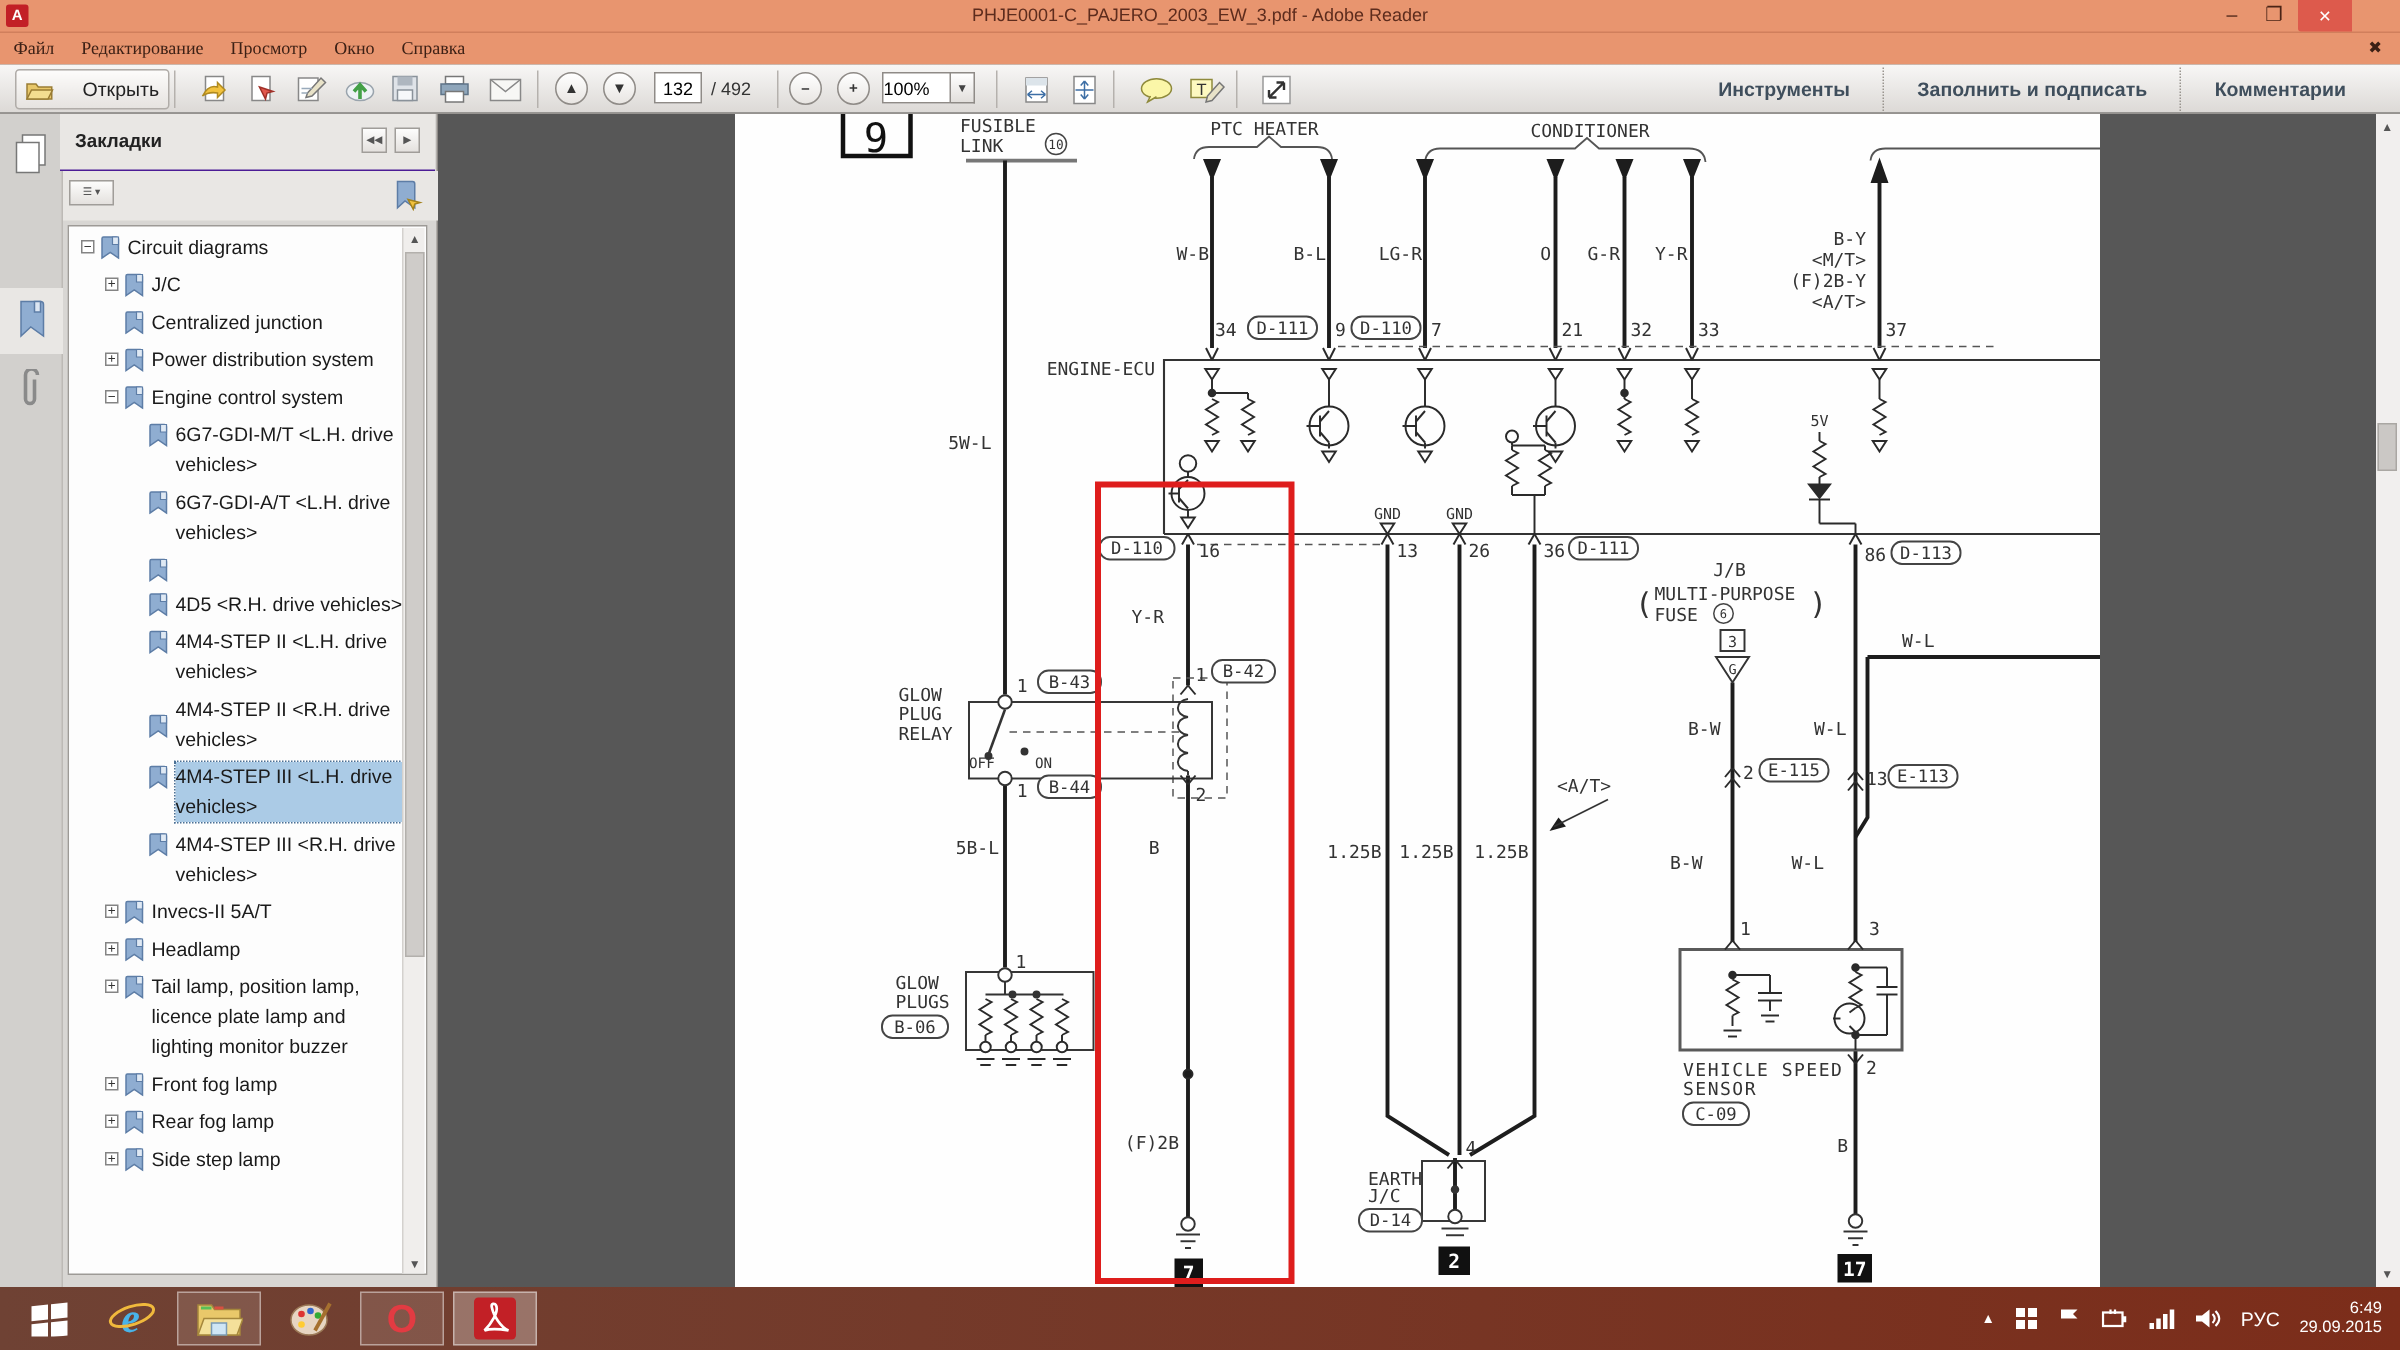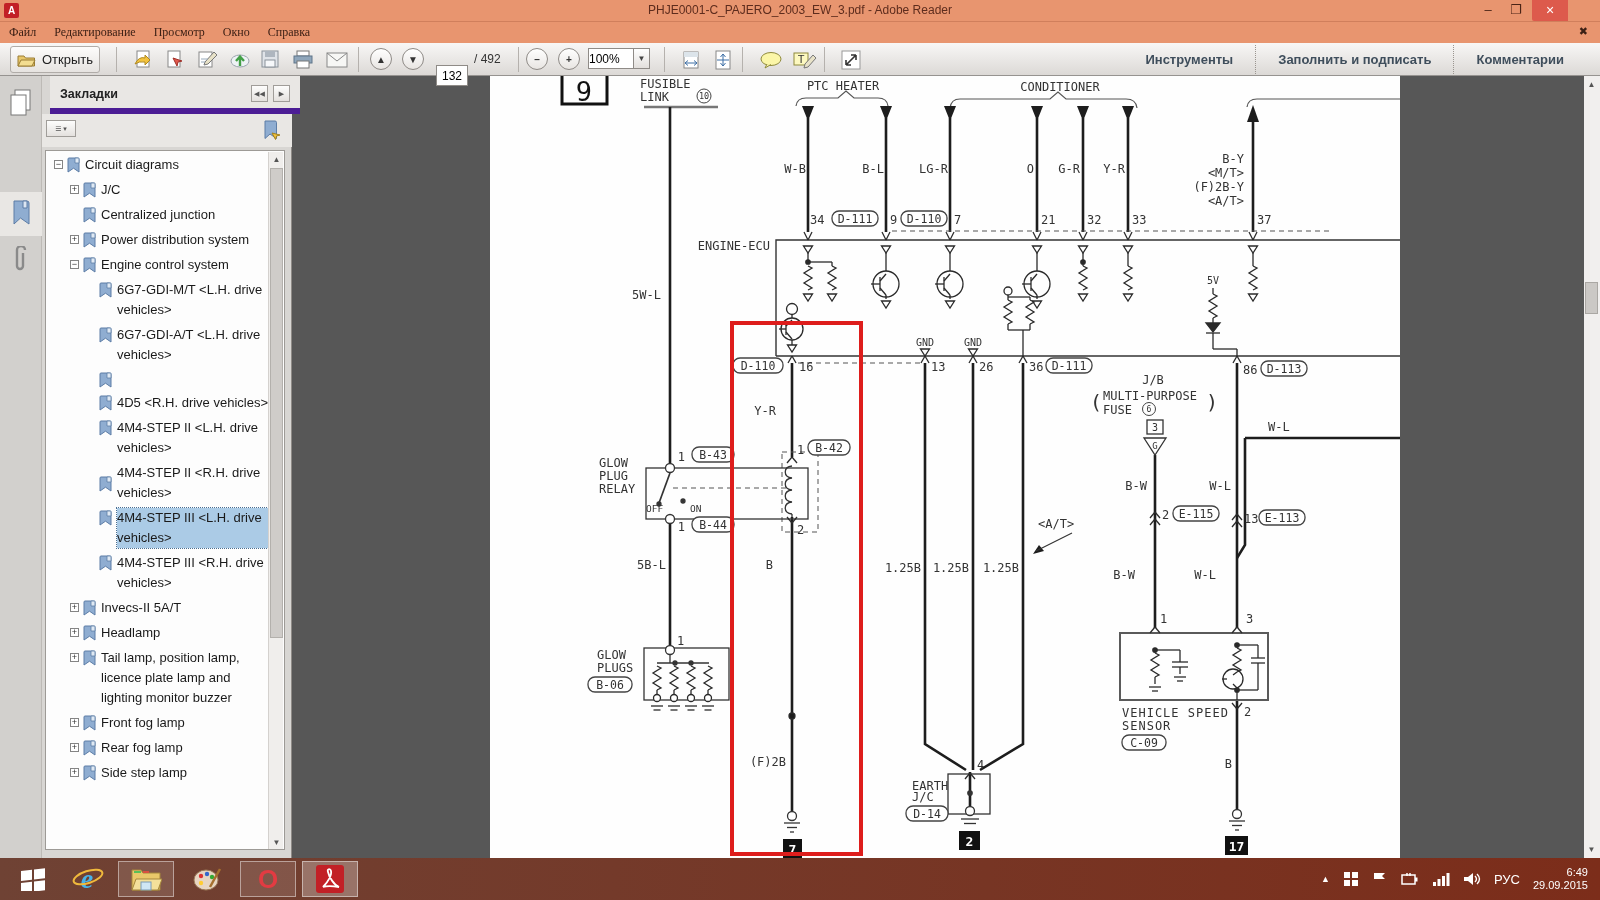--- a/index.html
+++ b/index.html
@@ -17,39 +17,39 @@
   #btn-restore{left:1502px;width:28px;}
   #btn-close{left:1532px;width:36px;background:#dd5a4c;color:#fff;font-size:14px;border-radius:0 0 0 2px;}
   
   #menubar{left:0;top:22px;width:1600px;height:21px;background:#e8956f;font-size:12px;color:#3c2015;}
   #menubar span.mi{display:inline-block;padding:3px 9px;font-family:Liberation Serif, serif;}
   #menu-close{position:absolute;right:12px;top:3px;font-size:11px;color:#3c2015;}
   
   #toolbar{left:0;top:43px;width:1600px;height:33px;background:linear-gradient(#f8f7f6,#dcd9d6);
            border-bottom:1px solid #969390;}
   .tsep{position:absolute;top:4px;height:25px;width:1px;background:#b5b1ad;}
-  .tbtn{position:absolute;top:3px;height:27px;display:flex;align-items:center;gap:6px;padding:0 6px;
+  .tbtn{position:absolute;top:3px;height:27px;display:flex;align-items:center;gap:19px;padding:0 6px;
         border:1px solid transparent;border-radius:3px;font-size:13px;color:#222;}
   .circbtn{width:22px;height:22px;border:1px solid #8f8b87;border-radius:50%;background:linear-gradient(#fff,#e8e5e2);
            display:flex;align-items:center;justify-content:center;font-size:10px;color:#333;font-weight:bold;}
-  #page-box{position:absolute;left:436px;top:22px;width:32px;height:21px;background:#fff;border:1px solid #8f8b87;
+  #page-box{position:absolute;left:436px;top:5px;width:32px;height:21px;background:#fff;border:1px solid #8f8b87;
             font-size:12px;text-align:center;line-height:20px;}
   #page-total{position:absolute;left:474px;top:9px;font-size:12px;color:#333;}
   #zoom-box{position:absolute;left:588px;top:5px;width:46px;height:21px;background:#fff;border:1px solid #8f8b87;
             font-size:12px;text-align:left;line-height:20px;}
   #zoom-drop{position:absolute;left:634px;top:5px;width:16px;height:21px;border:1px solid #8f8b87;border-left:none;
              background:linear-gradient(#fff,#e2dfdc);font-size:8px;text-align:center;line-height:20px;color:#444;}
   #tb-right{position:absolute;right:14px;top:0;height:33px;display:flex;align-items:center;}
   #tb-right .rbtn{font-size:13px;font-weight:bold;color:#3f4e5c;padding:7px 22px;}
   #tb-right .rbtn + .rbtn{border-left:1px dotted #9a958f;}
   
   #sidebar{left:0;top:76px;width:292px;height:782px;background:#d8d6d3;border-right:1px solid #8e8a86;}
   #rail{position:absolute;left:0;top:0;width:42px;height:782px;background:#d2d0cd;border-right:1px solid #bdbab6;}
   #bm-tab{position:absolute;left:0;top:116px;width:42px;height:44px;background:#e9e7e4;}
-  #panel-head{position:absolute;left:50px;top:0;width:250px;height:38px;background:#e9e7e4;border-bottom:6px solid #4c1d95;}
+  #panel-head{position:absolute;left:40px;top:0;width:250px;height:38px;background:#e9e7e4;border-bottom:1px solid #4c1d95;}
   #panel-title{position:absolute;left:10px;top:11px;font-size:12.5px;font-weight:bold;color:#222;}
   .hbtn{position:absolute;top:9px;width:17px;height:17px;border:1px solid #a09d99;background:linear-gradient(#fdfdfc,#e4e1de);
         font-size:7px;text-align:center;line-height:15px;color:#555;}
   #panel-tools{position:absolute;left:42px;top:38px;width:250px;height:33px;background:#e9e7e4;}
   #tree-wrap{position:absolute;left:45px;top:74px;width:240px;height:700px;background:#fdfdfd;border:1px solid #9d9a96;overflow:hidden;}
   #bm-tree{position:absolute;left:0;top:4px;width:222px;font-size:13px;color:#1a1a1a;}
   .trow{position:relative;margin-bottom:5px;line-height:20px;display:flex;align-items:flex-start;}
   .exp{flex:0 0 9px;height:9px;border:1px solid #848484;background:#fff;font-size:9px;line-height:7px;text-align:center;
        color:#333;margin:5px 4px 0 0;}
   .expsp{flex:0 0 13px;height:9px;}

